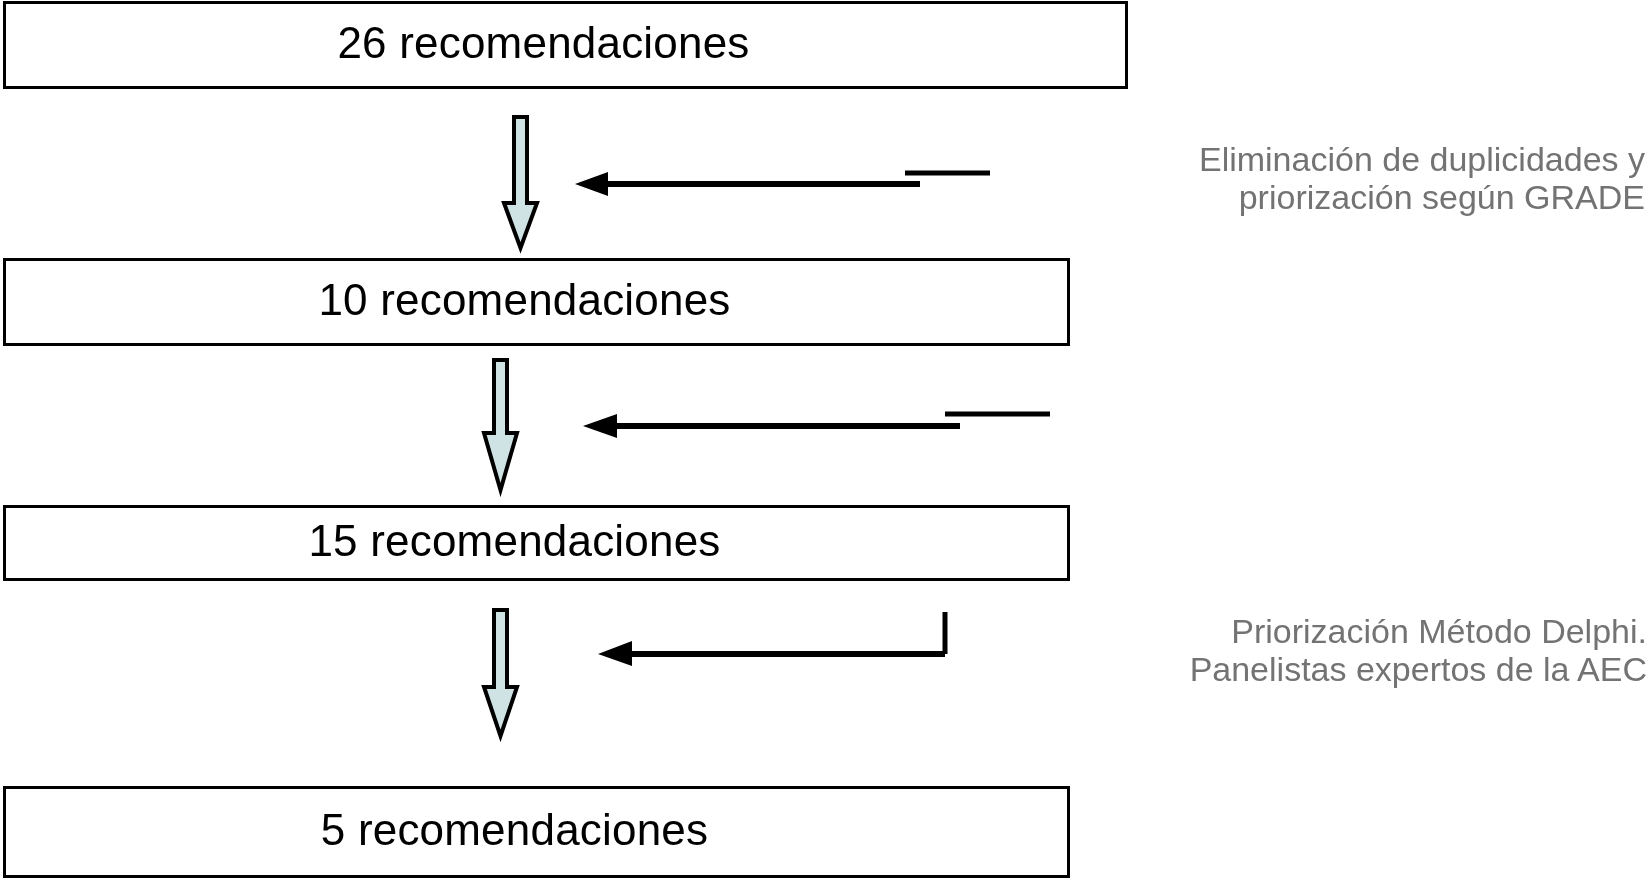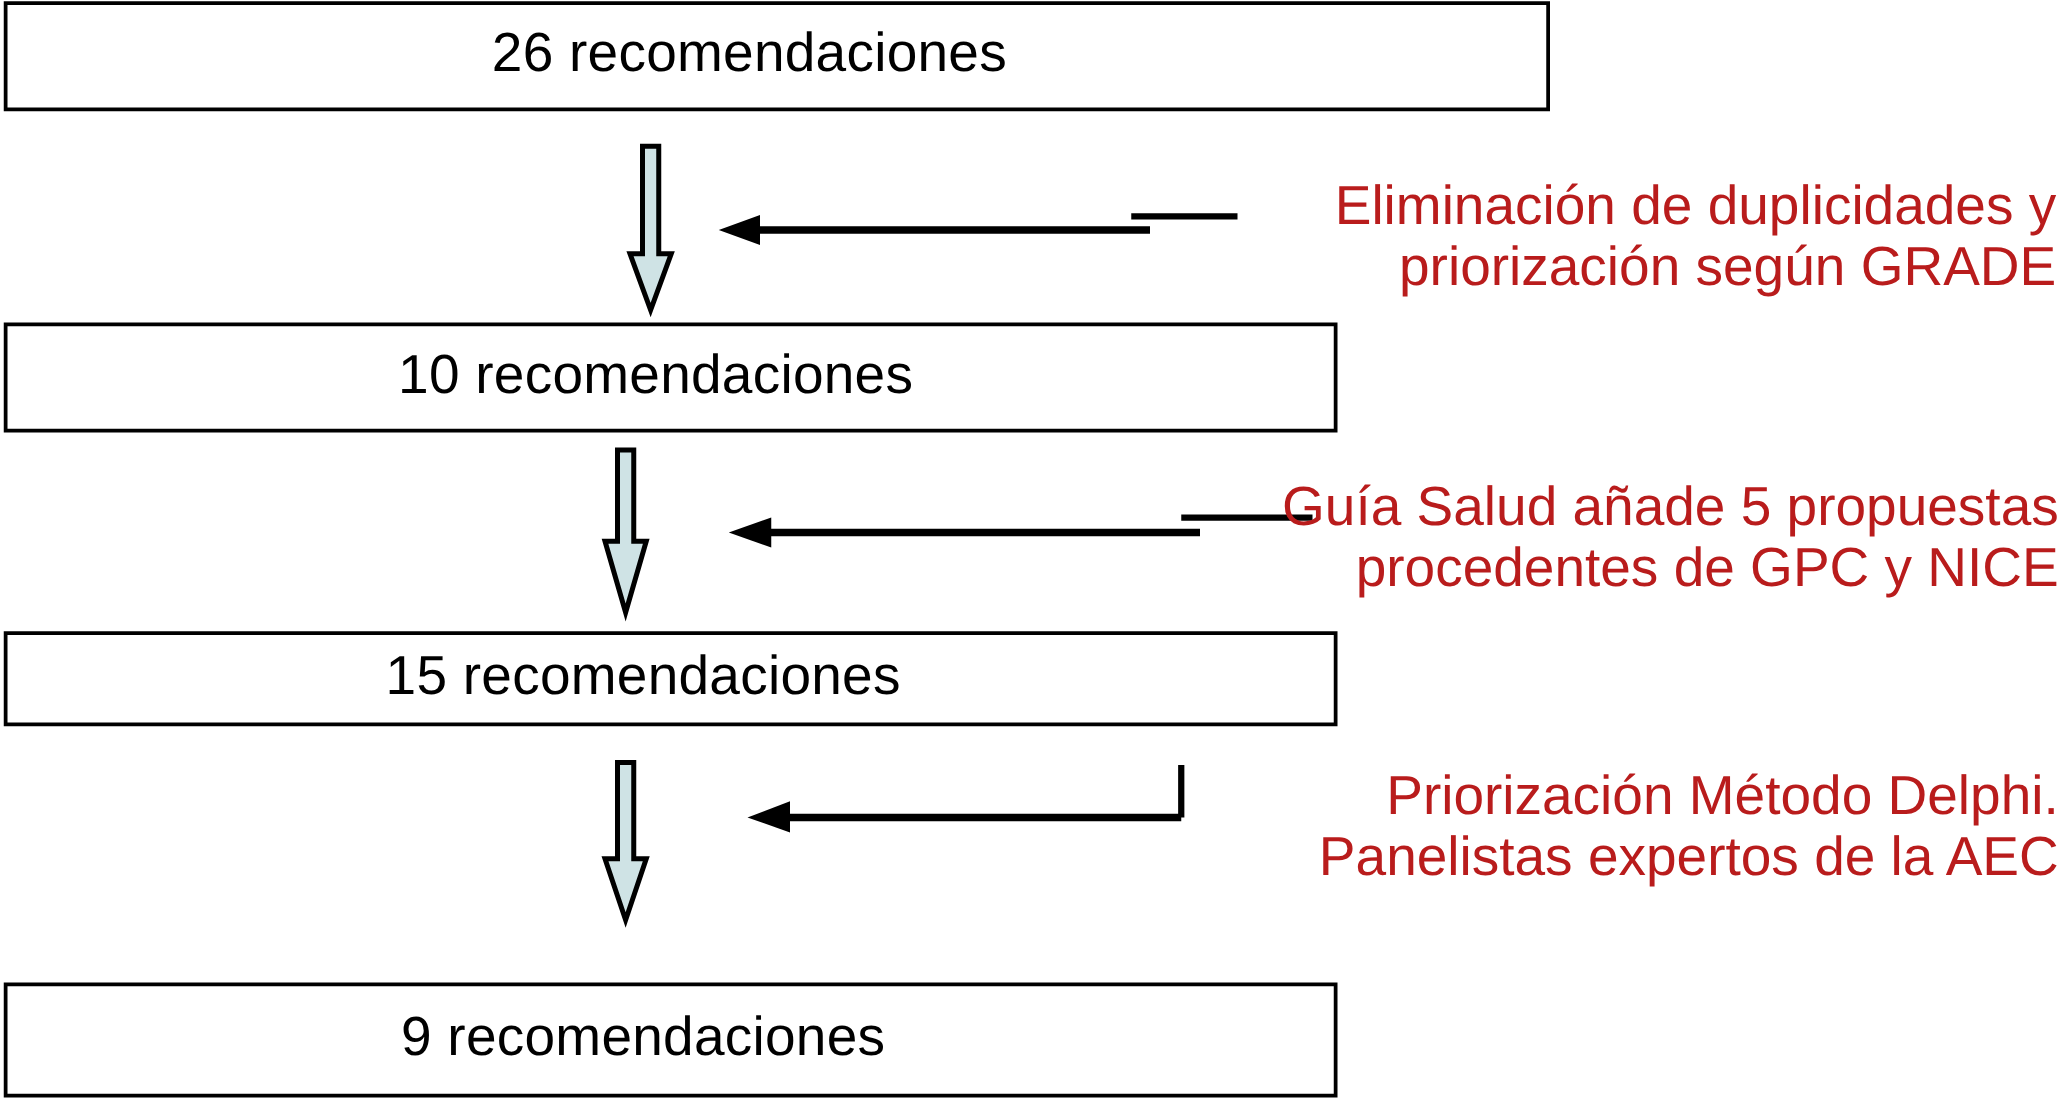--- a/index.html
+++ b/index.html
@@ -32,21 +32,21 @@
   }
   .stage-box .stage-label {
     font-size: 44px;
     line-height: 1;
     letter-spacing: 0.2px;
     color: #000000;
     white-space: nowrap;
     transform: translateY(-2px);
   }
 
-  #box-1 { left: 3px;  top: 1px;   width: 1237px; height: 88px; }
+  #box-1 { left: 3px;  top: 1px;   width: 1125px; height: 88px; }
   #box-2 { left: 3px;  top: 258px; width: 1067px; height: 88px; }
   #box-3 { left: 3px;  top: 505px; width: 1067px; height: 76px; }
   #box-4 { left: 3px;  top: 786px; width: 1067px; height: 92px; }
 
   #box-1 .stage-label { transform: translate(-22px, -2px); }
   #box-2 .stage-label { transform: translate(-22px, -2px); margin-left: 20px; }
   #box-3 .stage-label { transform: translate(-22px, -2px); }
   #box-4 .stage-label { transform: translate(-22px, -2px); }
 
   
@@ -59,23 +59,23 @@
   
   .note-arrow {
     position: absolute;
     left: 0;
     top: 0;
   }
 
   
   .note-text {
     position: absolute;
-    font-size: 44px;
+    font-size: 34px;
     line-height: 1.12;
-    color: #b91c1c;
+    color: #737373;
     text-align: right;
     white-space: nowrap;
   }
   .note-text .note-line { display: block; }
 
   #note-text-1 { right: 6px;  top: 140px; }
   #note-text-2 { right: 4px;  top: 381px; }
   #note-text-3 { right: 4px;  top: 612px; margin-left: 14px; }
 </style>
 </head>
@@ -109,24 +109,20 @@
   <svg class="flow-arrow" id="flow-arrow-2" width="1651" height="880" viewBox="0 0 1651 880">
     <polygon points="494,360 507,360 507,433 517,433 500.5,490 484,433 494,433" fill="#cfe3e5" stroke="#000000" stroke-width="4" stroke-linejoin="miter"></polygon>
   </svg>
 
   <svg class="note-arrow" id="note-arrow-2" width="1651" height="880" viewBox="0 0 1651 880">
     <line x1="960" y1="426" x2="610" y2="426" stroke="#000000" stroke-width="6"></line>
     <polygon points="583,426 617,414 617,438" fill="#000000"></polygon>
     <line x1="945" y1="414" x2="1050" y2="414" stroke="#000000" stroke-width="5"></line>
   </svg>
 
-  <div class="note-text" id="note-text-2">
-    <span class="note-line">Guía Salud añade 5 propuestas</span>
-    <span class="note-line">procedentes de GPC y NICE</span>
-  </div>
 
   <div class="stage-box" id="box-3">
     <span class="stage-label">15 recomendaciones</span>
   </div>
 
   <svg class="flow-arrow" id="flow-arrow-3" width="1651" height="880" viewBox="0 0 1651 880">
     <polygon points="494,610 507,610 507,687 517,687 500.5,736 484,687 494,687" fill="#cfe3e5" stroke="#000000" stroke-width="4" stroke-linejoin="miter"></polygon>
   </svg>
 
   <svg class="note-arrow" id="note-arrow-3" width="1651" height="880" viewBox="0 0 1651 880">
@@ -134,16 +130,16 @@
     <polygon points="598,654 632,641 632,666" fill="#000000"></polygon>
     <line x1="945" y1="654" x2="945" y2="612" stroke="#000000" stroke-width="5"></line>
   </svg>
 
   <div class="note-text" id="note-text-3">
     <span class="note-line">Priorización Método Delphi.</span>
     <span class="note-line">Panelistas expertos de la AEC</span>
   </div>
 
   <div class="stage-box" id="box-4">
-    <span class="stage-label">9 recomendaciones</span>
+    <span class="stage-label">5 recomendaciones</span>
   </div>
 
 </div>
 
 </body></html>

